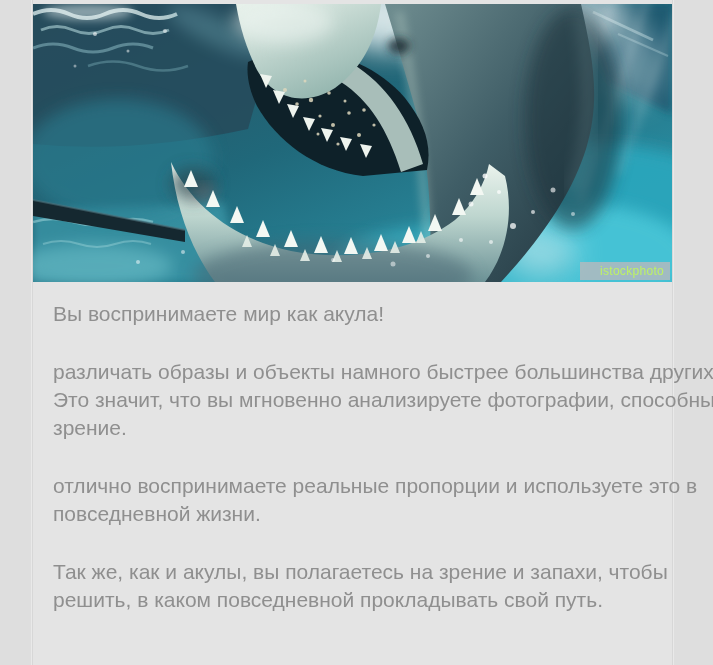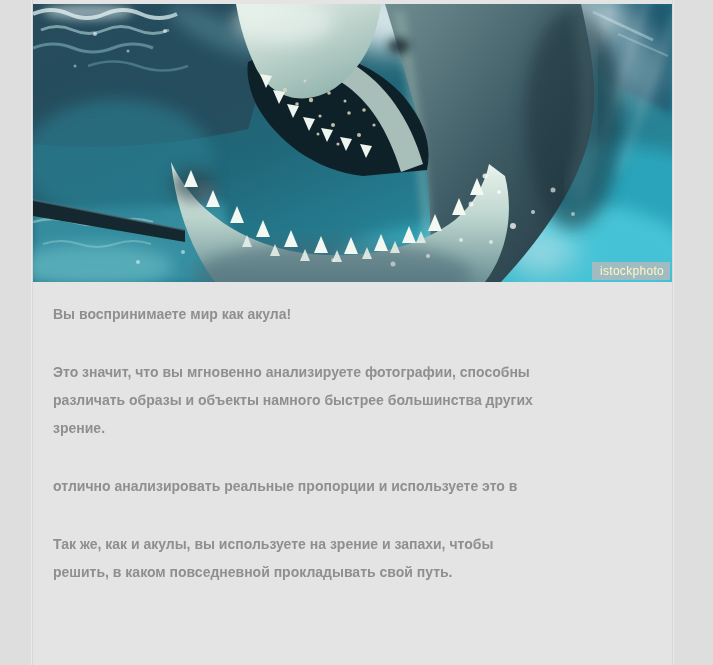--- a/index.html
+++ b/index.html
@@ -22,35 +22,35 @@
     width: 639px; height: 278px;
     position: relative;
     overflow: hidden;
     background: #20687a;
   }
   figure.photo svg { display: block; }
   .watermark {
     position: absolute;
     right: 2px; bottom: 2px;
     background: rgba(178, 186, 190, 0.85);
-    color: #fef9c3;
+    color: #bef264;
     font-size: 12px;
     line-height: 14px;
-    padding: 2px 6px 2px 8px;
+    padding: 2px 6px 2px 20px;
     letter-spacing: 0.3px;
   }
   .article {
     padding: 18px 20px 0 20px;
   }
   .article p {
     margin: 0 0 30px 0;
-    font-size: 14px;
+    font-size: 21px;
     line-height: 28px;
     color: #8f8f8f;
-    font-weight: 700;
+    font-weight: 400;
   }
   .ln { display: block; white-space: nowrap; }
 </style>
 </head>
 <body>
 
 <div class="panel">
 
   <figure class="photo">
     <svg viewBox="0 0 639 278" width="639" height="278" preserveAspectRatio="none">
@@ -226,25 +226,26 @@
     </svg>
 
     <span class="watermark">istockphoto</span>
   </figure>
 
   <div class="article">
     <p>
       <span class="ln">Вы воспринимаете мир как акула!</span>
     </p>
     <p>
+      <span class="ln">различать образы и объекты намного быстрее большинства других</span>
       <span class="ln">Это значит, что вы мгновенно анализируете фотографии, способны</span>
-      <span class="ln">различать образы и объекты намного быстрее большинства других</span>
       <span class="ln">зрение.</span>
     </p>
     <p>
-      <span class="ln">отлично анализировать реальные пропорции и используете это в</span>
-    </p>
-    <p>
-      <span class="ln">Так же, как и акулы, вы используете на зрение и запахи, чтобы</span>
+      <span class="ln">отлично воспринимаете реальные пропорции и используете это в</span>
+      <span class="ln">повседневной жизни.</span>
+    </p>
+    <p>
+      <span class="ln">Так же, как и акулы, вы полагаетесь на зрение и запахи, чтобы</span>
       <span class="ln">решить, в каком повседневной прокладывать свой путь.</span>
     </p>
   </div>
 </div>
 
 </body></html>

